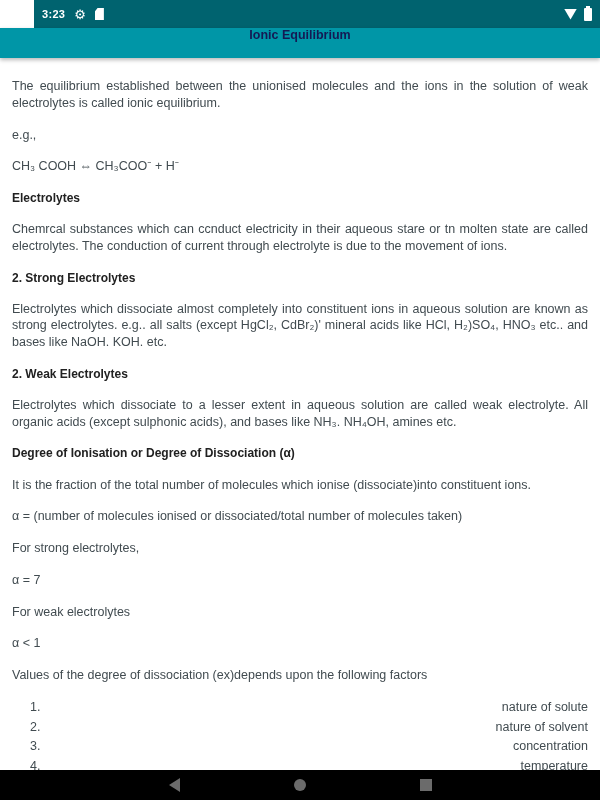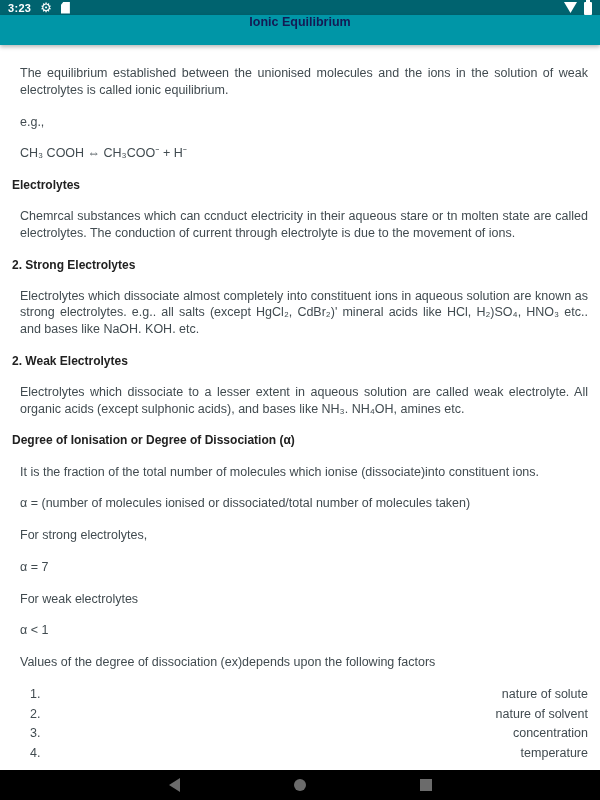--- a/index.html
+++ b/index.html
@@ -7,28 +7,29 @@
   body {
     font-family: "Liberation Sans", sans-serif;
     background: #ffffff;
     display: flex;
     flex-direction: column;
     overflow: hidden;
   }
 
   
   .status-bar {
-    height: 15px;
+    height: 28px;
     background: var(--status-bar, #00636f);
     color: #fff;
     display: flex;
     align-items: center;
     padding: 0 8px;
     font-size: 11px;
     flex: 0 0 auto;
+    margin-left: 34px;
   }
   .status-left { display: flex; align-items: center; gap: 9px; flex: 1; }
   .status-time { font-weight: bold; letter-spacing: .3px; }
   .gear-glyph { font-size: 13px; line-height: 1; }
   .sd-shape {
     width: 9px; height: 12px; background: #fff;
     clip-path: polygon(30% 0, 100% 0, 100% 100%, 0 100%, 0 30%);
   }
   .status-right { display: flex; align-items: center; gap: 7px; }
   .wifi-shape {
@@ -65,21 +66,21 @@
   
   .content {
     flex: 1 1 auto;
     overflow: hidden;
     padding: 20px 12px 0 12px;
     font-size: 12.5px;
     line-height: 1.34;
     color: var(--body-text, #414b50);
     background: #fff;
   }
-  .content p { margin: 0 0 15px 8px; text-align: justify; }
+  .content p { margin: 0 0 15px 0; text-align: justify; }
   .content h3 {
     font-size: 12px;
     font-weight: bold;
     color: var(--heading-text, #212121);
     margin: 0 0 15px 0;
   }
   .content ol { margin: 0 0 15px 0; padding-left: 32px; text-align: right; }
   .content li { margin-bottom: 3px; }
 
   

